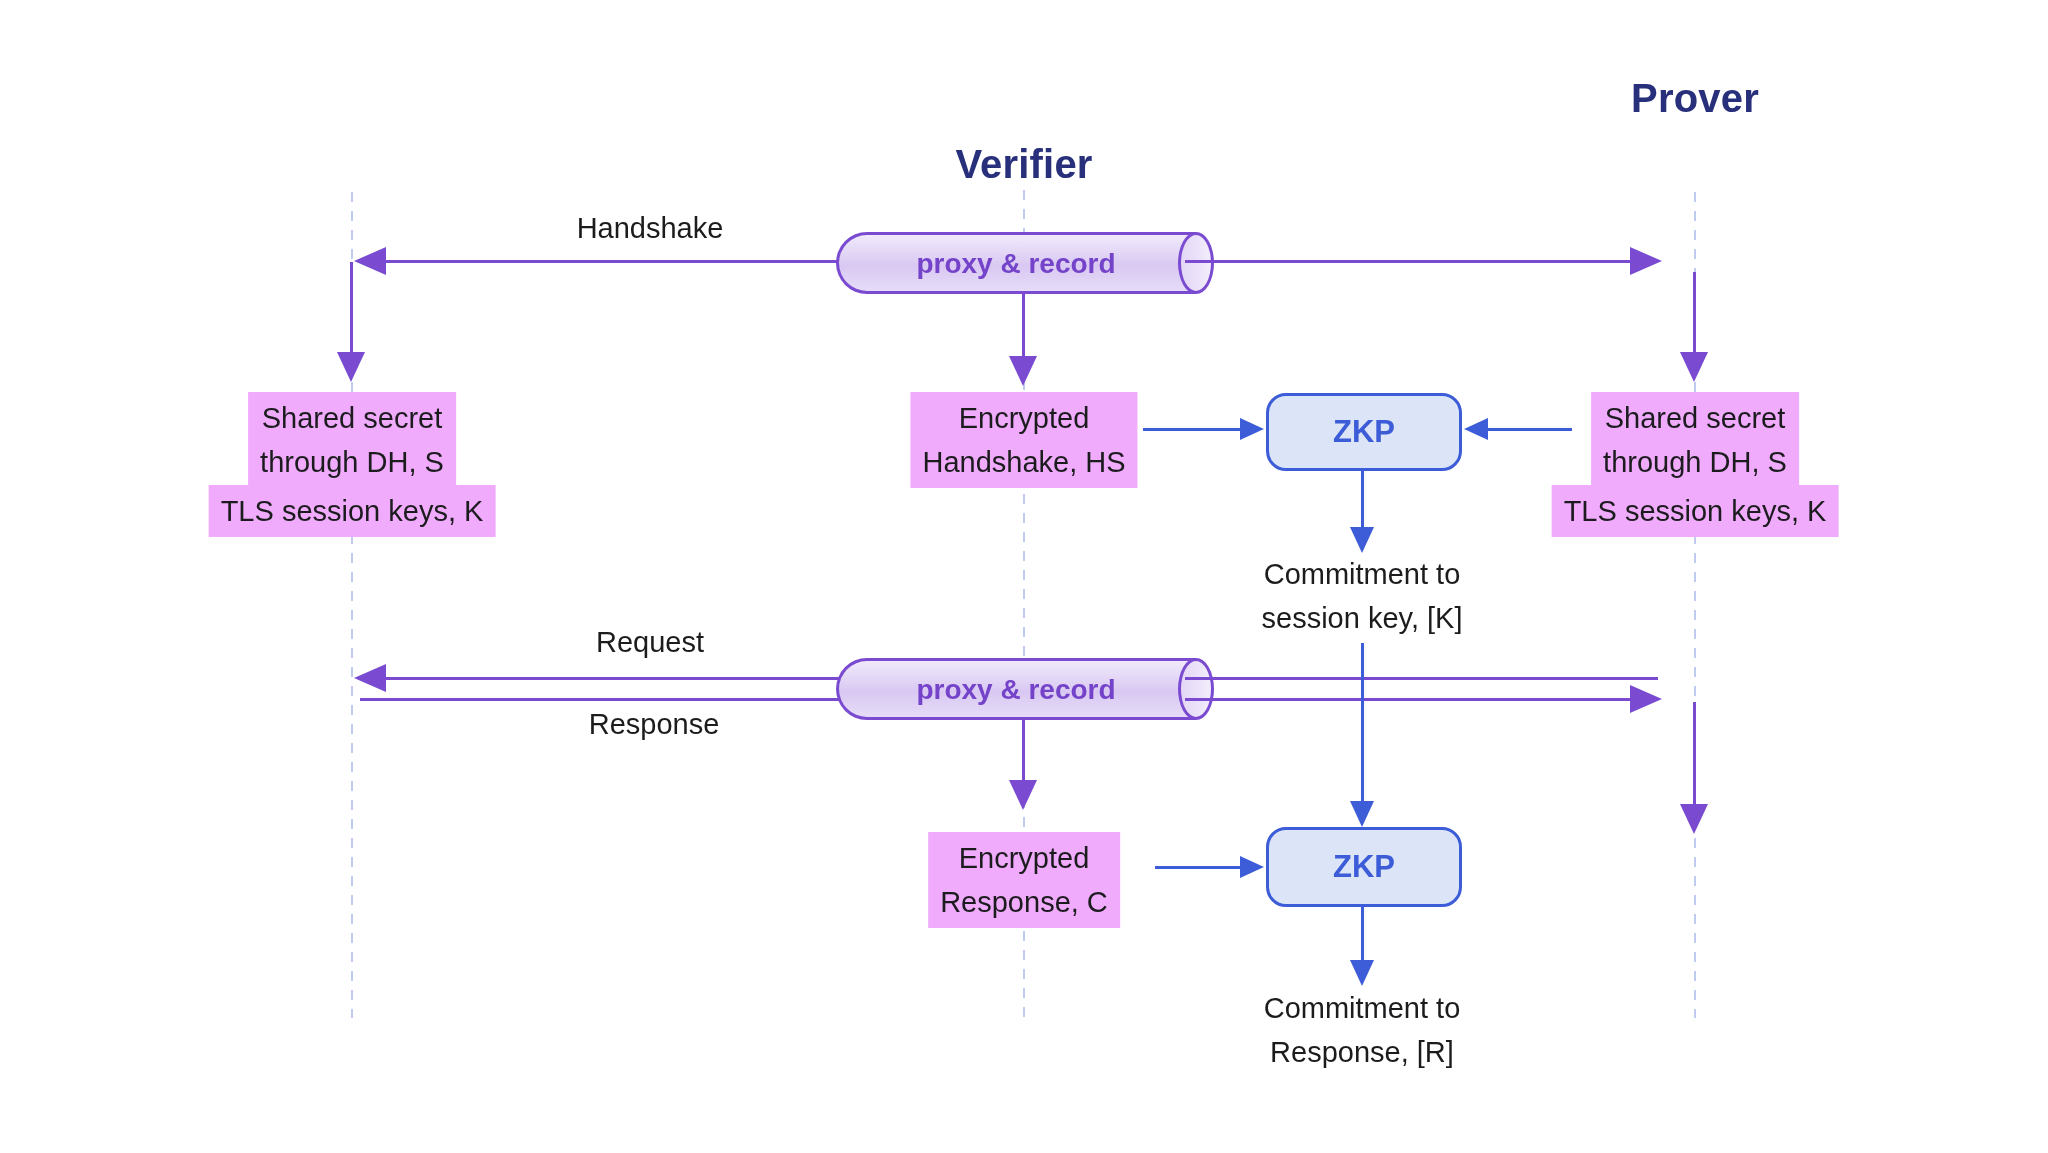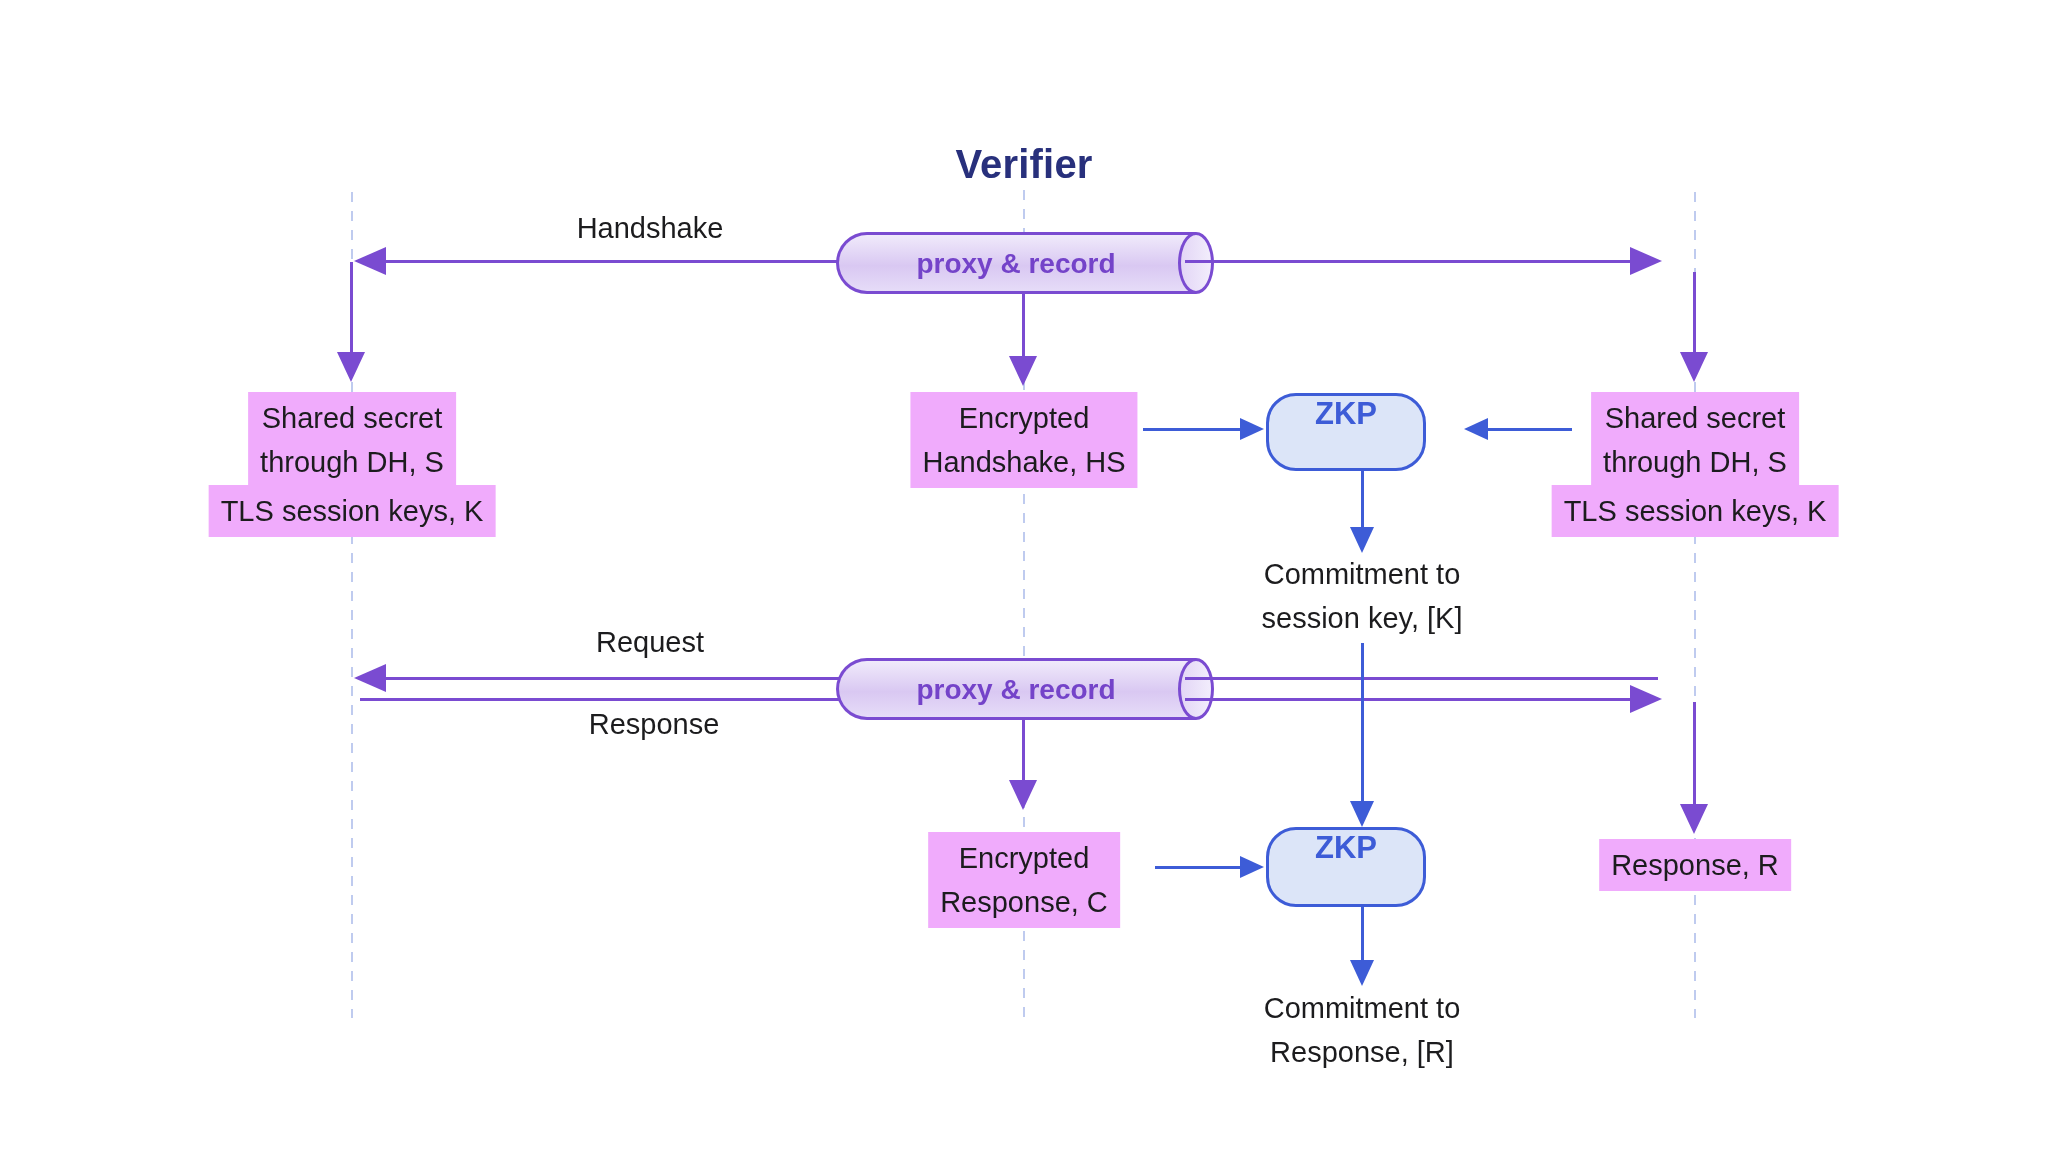--- a/index.html
+++ b/index.html
@@ -30,37 +30,38 @@
     line-height:44px;color:var(--text);white-space:nowrap;}
   .flow-label{position:absolute;transform:translateX(-50%);font-size:29px;color:var(--text);white-space:nowrap;}
   .pipe-body{position:absolute;width:360px;height:62px;box-sizing:border-box;
     border:3px solid var(--purple);border-right:none;border-radius:31px 0 0 31px;
     background:linear-gradient(180deg,#F0EAFB 0%,#D9C8F2 55%,#E6DCF8 100%);}
   .pipe-cap{position:absolute;width:36px;height:62px;box-sizing:border-box;
     border:3px solid var(--purple);border-radius:50%;
     background:linear-gradient(90deg,#E3D6F6,#F2EDFC);}
   .pipe-label{position:absolute;width:344px;text-align:center;font-size:28px;font-weight:700;
     color:var(--purple-text);white-space:nowrap;}
-  .zkp{position:absolute;width:160px;box-sizing:border-box;border:3px solid var(--blue);
-    border-radius:30px;background:var(--zkp-fill);color:var(--blue);font-size:31px;font-weight:700;
-    display:flex;align-items:flex-start;justify-content:center;}
+  .zkp{position:absolute;width:196px;box-sizing:border-box;border:3px solid var(--blue);
+    border-radius:20px;background:var(--zkp-fill);color:var(--blue);font-size:31px;font-weight:700;
+    display:flex;align-items:center;justify-content:center;}
 </style>
 </head>
 <body>
 
 <div class="canvas">
 
   <div class="lifeline" style="left:351px;top:192px;height:826px;"></div>
   <div class="lifeline" style="left:1023px;top:190px;height:828px;"></div>
   <div class="lifeline" style="left:1694px;top:192px;height:826px;"></div>
 
   <div class="actor-title" style="left:1024px;top:138px;">
     <span>Verifier</span>
   </div>
   <div class="actor-title" style="left:1695px;top:72px;">
+    <div>Prover</div>
   </div>
 
   <div class="flow-label" style="left:650px;top:212px;">Handshake</div>
 
   <div class="hline" style="left:382px;top:260px;width:460px;"></div>
   <div class="ah p-left" style="left:354px;top:247px;"></div>
 
   <div class="pipe-body" style="left:836px;top:232px;"></div>
   <div class="pipe-cap" style="left:1178px;top:232px;"></div>
   <div class="pipe-label" style="left:844px;top:248px;">proxy &amp; record</div>
@@ -129,21 +130,20 @@
   <div class="vline" style="left:1022px;top:720px;height:62px;"></div>
   <div class="ah p-down" style="left:1009px;top:780px;"></div>
 
   <div class="vline" style="left:1693px;top:702px;height:104px;"></div>
   <div class="ah p-down" style="left:1680px;top:804px;"></div>
 
   <div class="note" style="left:1024px;top:832px;">
     <div>Encrypted</div>
     <div>Response, C</div>
   </div>
-  <div class="note" style="left:1695px;top:839px;">Response, R</div>
 
   <div class="bvline" style="left:1361px;top:643px;height:160px;"></div>
   <div class="ah b-down" style="left:1350px;top:801px;"></div>
 
   <div class="bhline" style="left:1155px;top:866px;width:88px;"></div>
   <div class="ah b-right" style="left:1240px;top:856px;"></div>
 
   <div class="zkp" style="left:1266px;top:827px;height:80px;">
     <span>ZKP</span>
   </div>

